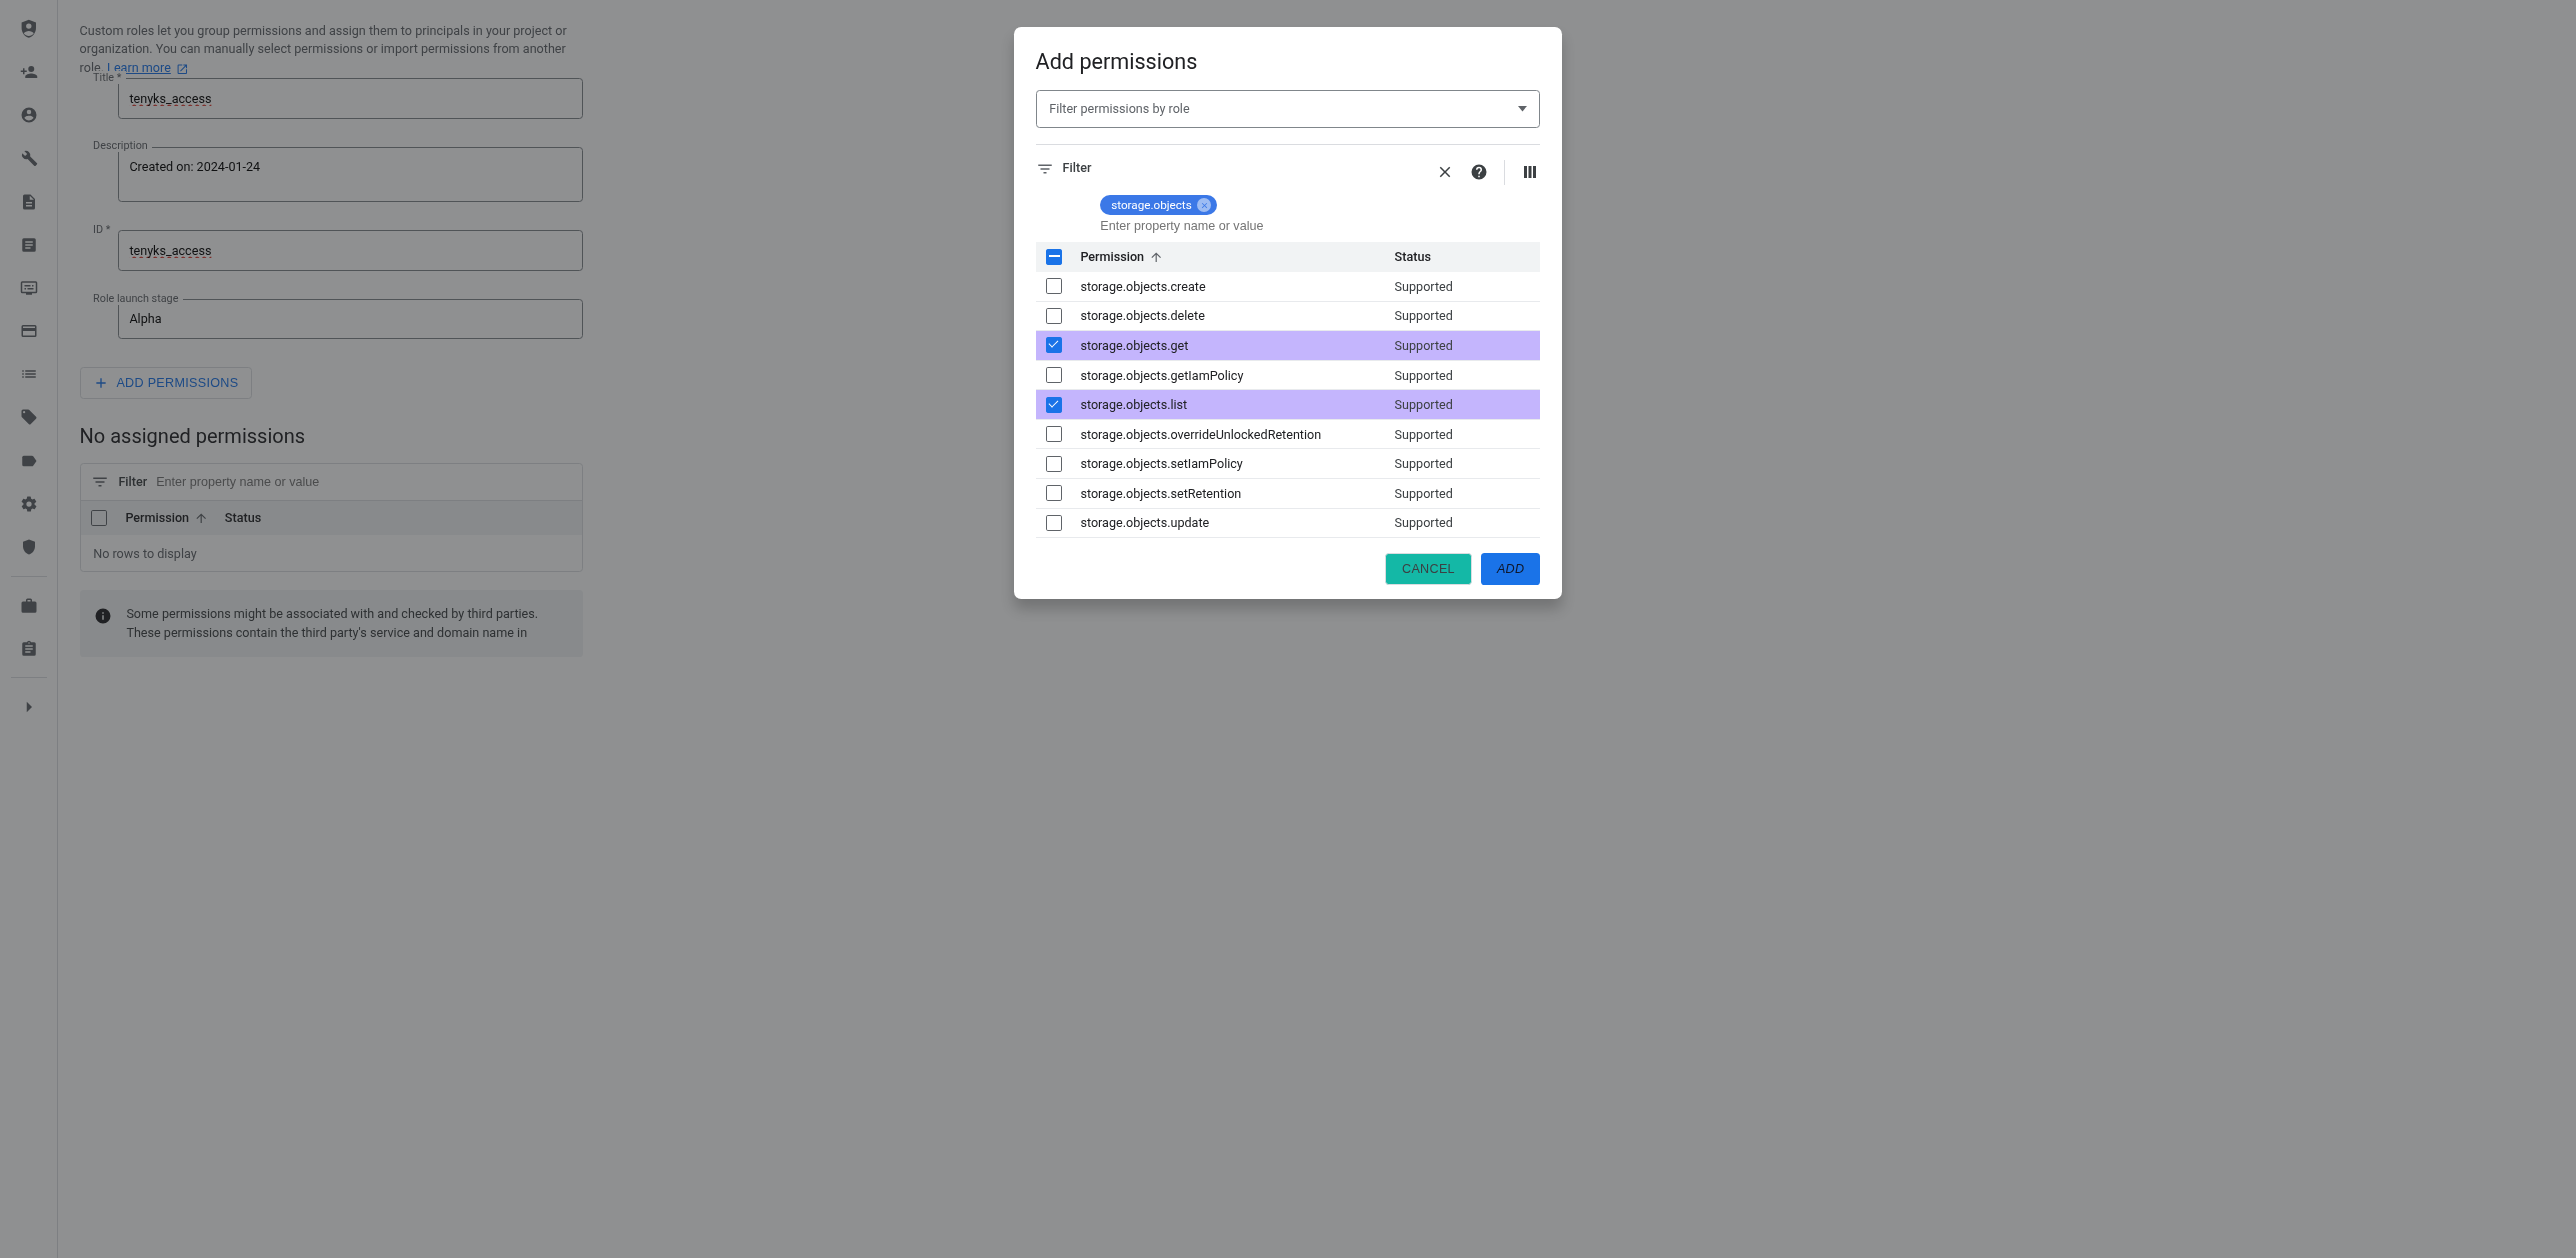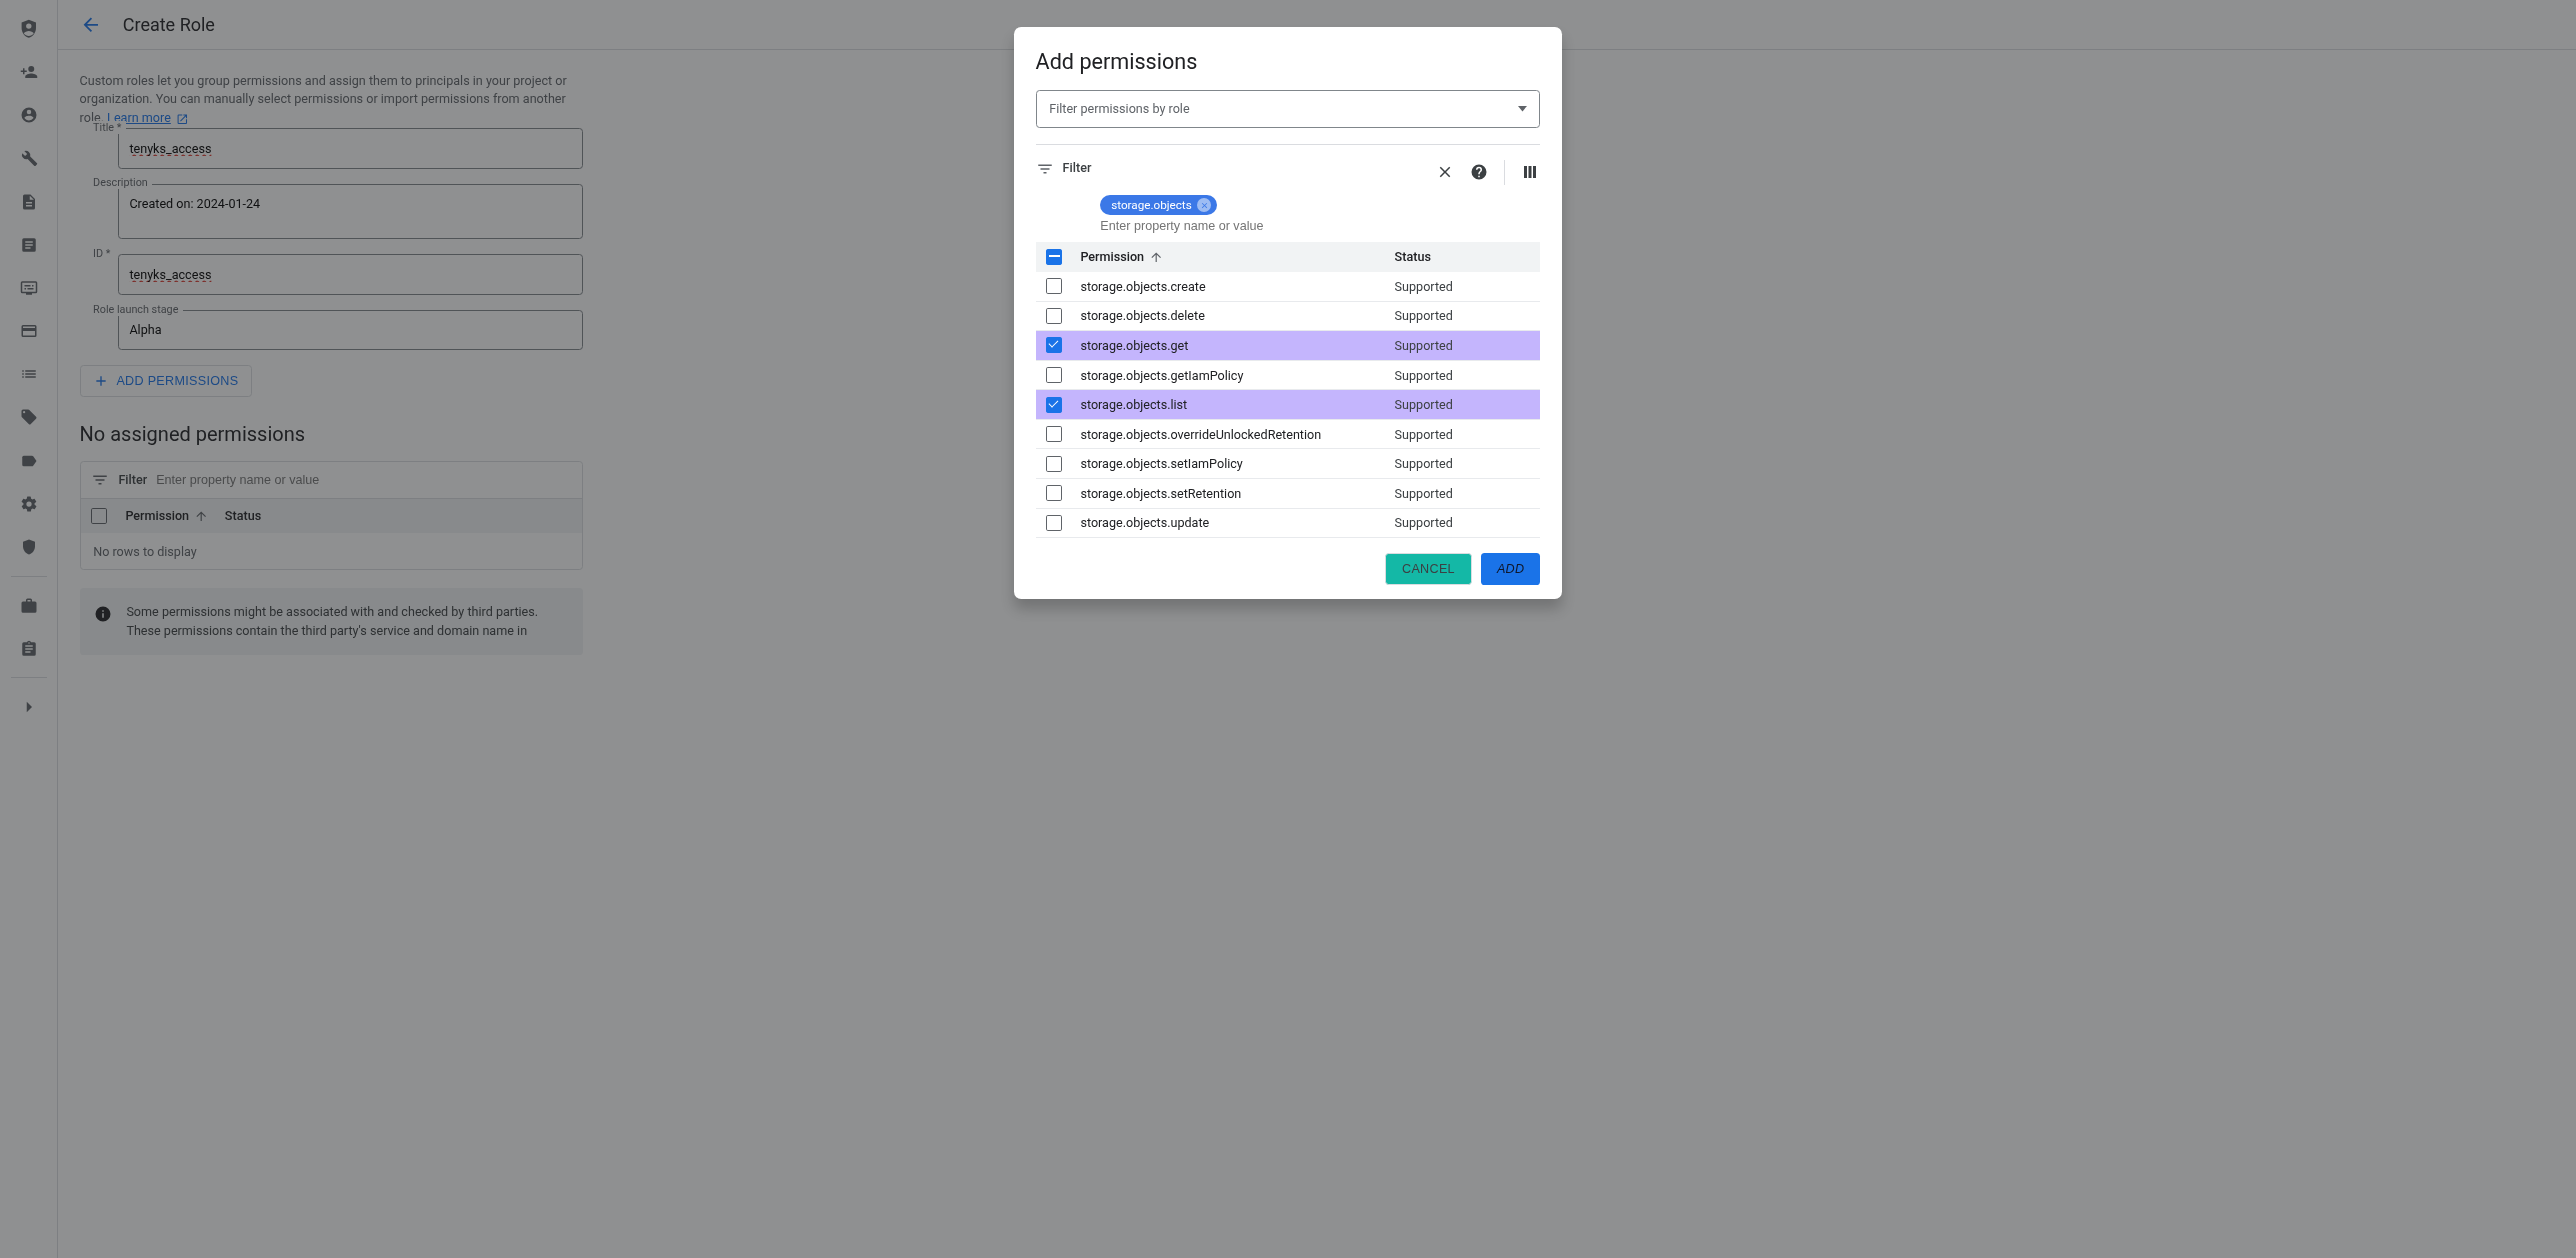--- a/index.html
+++ b/index.html
@@ -58,21 +58,21 @@
   padding: 21.6px;
   overflow-y: auto;
   flex: 1;
 }
 .intro-text { color: #5f6368; max-width: 503px; line-height: 1.5; }
 .learn-more { color: #1a73e8; text-decoration: underline; cursor: pointer; }
 .ext-icon { display: inline-block; vertical-align: middle; margin-left: 1.8px; }
 
 .field {
   position: relative;
-  margin-bottom: 15px;
+  margin-bottom: 28px;
   max-width: 503px;
   padding-left: 38px;
 }
 .field-label {
   position: absolute;
   top: -7.2px;
   left: 9px;
   background: #fff;
   padding: 0 4.5px;
   font-size: 10.8px;
@@ -383,28 +383,20 @@
       </div>
     <div class="sidenav-divider"></div>
     <div class="sidenav-icon">
         <svg width="18" height="18" viewBox="0 0 24 24" fill="currentColor">
           <path d="M9 5v14l7-7z"></path>
         </svg>
       </div>
   </div>
 
   <div class="main">
-    <div class="topbar">
-      <div class="back-arrow">
-        <svg width="21.6" height="21.6" viewBox="0 0 24 24" fill="currentColor">
-            <path d="M20 11H7.8l5.6-5.6L12 4l-8 8 8 8 1.4-1.4L7.8 13H20v-2z"></path>
-          </svg>
-      </div>
-      <div class="page-title">Create Role</div>
-    </div>
 
     <div class="content">
       <div class="intro-text">
         <span>Custom roles let you group permissions and assign them to principals in your project or organization. You can manually select permissions or import permissions from another role.</span>
         <a class="learn-more">Learn more</a>
         <span class="ext-icon"><svg width="12.6" height="12.6" viewBox="0 0 24 24" fill="#1a73e8">
               <path d="M19 19H5V5h7V3H5a2 2 0 00-2 2v14a2 2 0 002 2h14a2 2 0 002-2v-7h-2v7zM14 3v2h3.6l-9.8 9.8 1.4 1.4L19 6.4V10h2V3h-7z"></path>
             </svg></span>
       </div>
 

